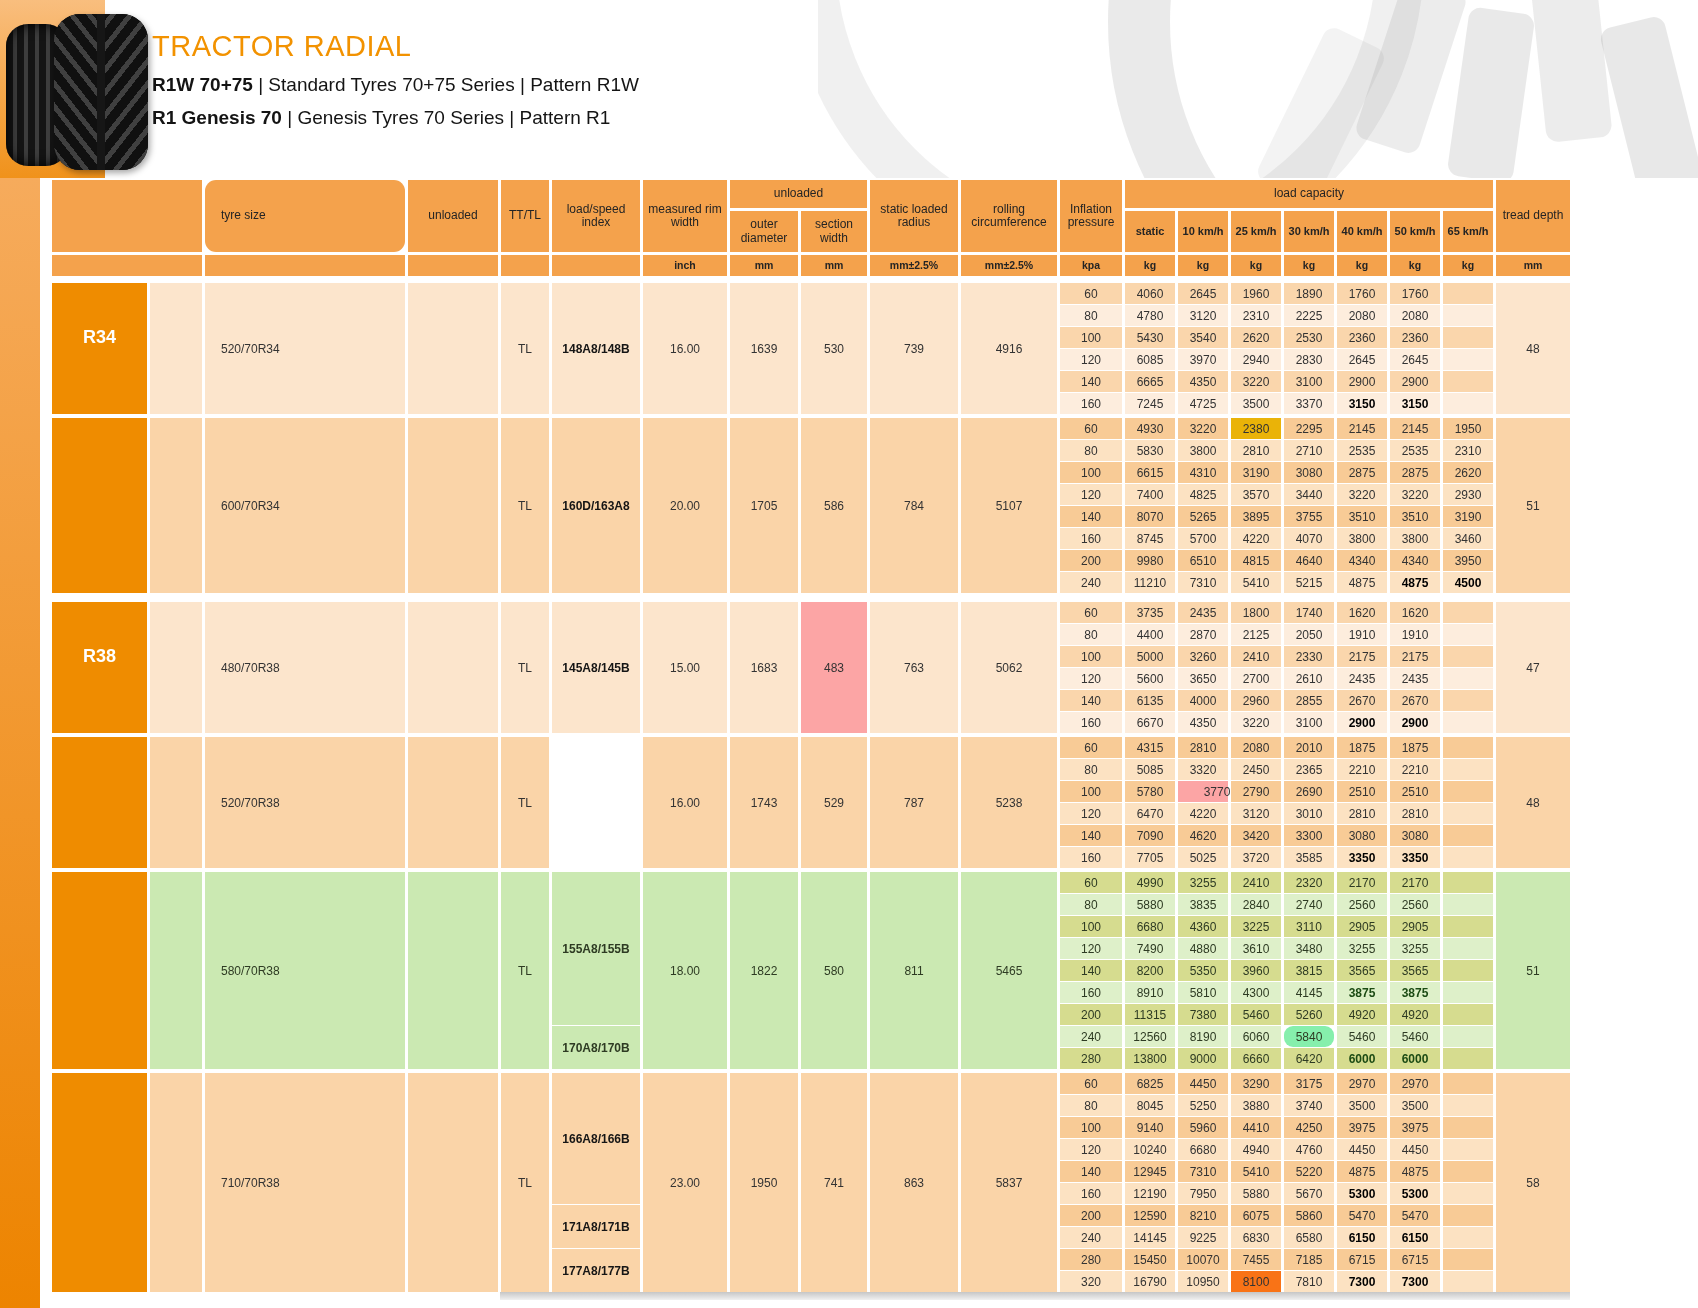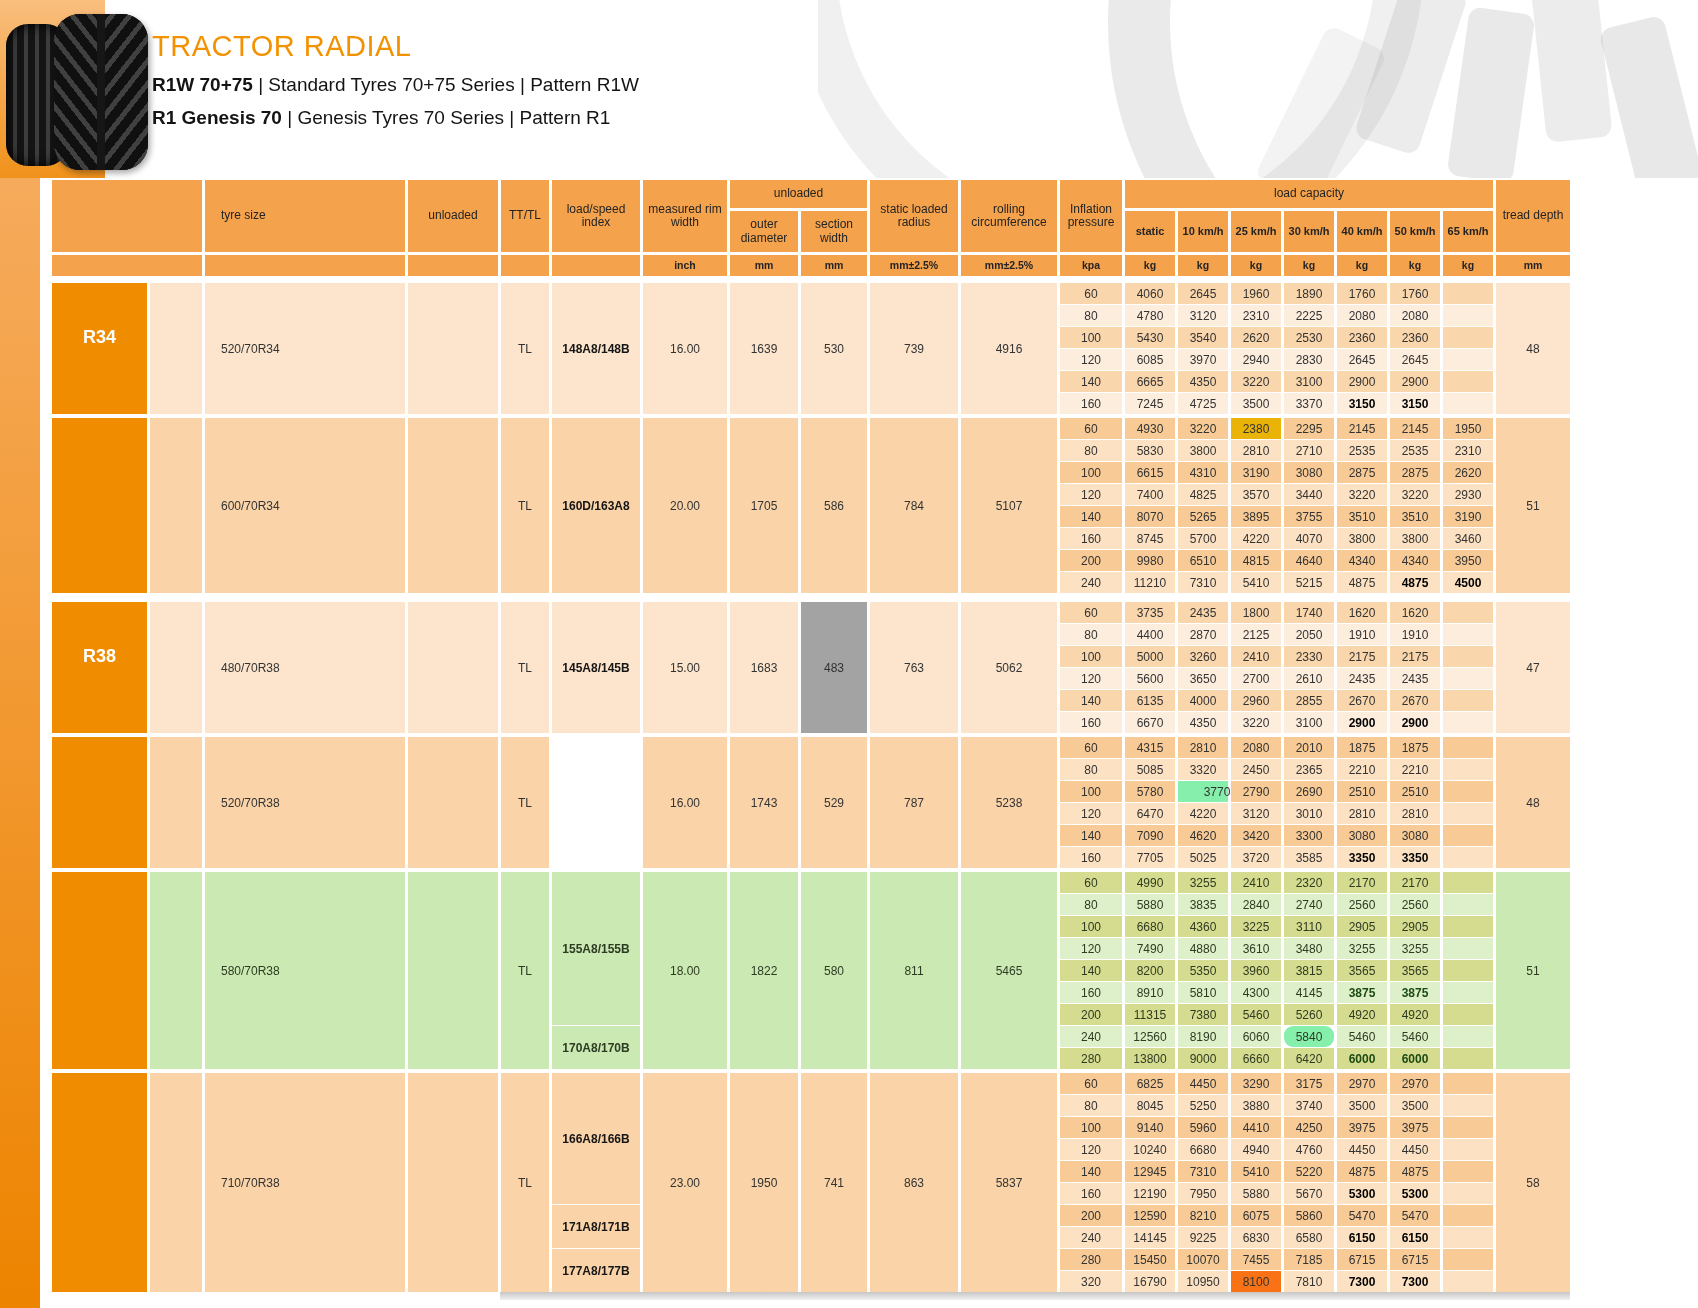--- a/index.html
+++ b/index.html
@@ -93,21 +93,21 @@
 
   <div class="titleblock">
     <div class="title">TRACTOR RADIAL</div>
     <div class="sub"><b>R1W 70+75</b><span> | Standard Tyres 70+75 Series | Pattern R1W</span></div>
     <div class="sub"><b>R1 Genesis 70</b><span> | Genesis Tyres 70 Series | Pattern R1</span></div>
   </div>
 
   <div id="tablewrap">
       <div class="grid hgrid">
         <div class="hc" style="grid-area: 1 / 1 / span 2 / span 2;"></div>
-        <div class="hc left" style="grid-area: 1 / 3 / span 2;">tyre size</div>
+        <div class="hc left" style="grid-area: 1 / 3 / span 2; border-radius: 11px;">tyre size</div>
         <div class="hc" style="grid-area: 1 / 4 / span 2;">unloaded</div>
         <div class="hc" style="grid-area: 1 / 5 / span 2;">TT/TL</div>
         <div class="hc" style="grid-area: 1 / 6 / span 2;">load/speed index</div>
         <div class="hc" style="grid-area: 1 / 7 / span 2;">measured rim width</div>
         <div class="hc" style="grid-area: 1 / 8 / span 1 / span 2;">unloaded</div>
         <div class="hc" style="grid-area: 2 / 8;">outer diameter</div>
         <div class="hc" style="grid-area: 2 / 9;">section width</div>
         <div class="hc" style="grid-area: 1 / 10 / span 2;">static loaded radius</div>
         <div class="hc" style="grid-area: 1 / 11 / span 2;">rolling circumference</div>
         <div class="hc" style="grid-area: 1 / 12 / span 2;">Inflation pressure</div>
@@ -286,21 +286,21 @@
         <div class="gcell" style="grid-area: 1 / 1 / span 6;">
           <div class="glabel" style="height: 100%;">R38</div>
         </div>
         <div class="cell" style="grid-area: 1 / 2 / span 6; background: rgb(252, 229, 204);"></div>
         <div class="cell tsize" style="grid-area: 1 / 3 / span 6; background: rgb(252, 229, 204);">480/70R38</div>
         <div class="cell" style="grid-area: 1 / 4 / span 6; background: rgb(252, 229, 204);"></div>
         <div class="cell" style="grid-area: 1 / 5 / span 6; background: rgb(252, 229, 204);">TL</div>
         <div class="cell idx" style="grid-area: 1 / 6 / span 6; background: rgb(252, 229, 204);">145A8/145B</div>
         <div class="cell" style="grid-area: 1 / 7 / span 6; background: rgb(252, 229, 204);">15.00</div>
         <div class="cell" style="grid-area: 1 / 8 / span 6; background: rgb(252, 229, 204);">1683</div>
-        <div class="cell" style="grid-area: 1 / 9 / span 6; background: #a3a3a3;">483</div>
+        <div class="cell" style="grid-area: 1 / 9 / span 6; background: #fca5a5;">483</div>
         <div class="cell" style="grid-area: 1 / 10 / span 6; background: rgb(252, 229, 204);">763</div>
         <div class="cell" style="grid-area: 1 / 11 / span 6; background: rgb(252, 229, 204);">5062</div>
         <div class="cell num" style="grid-area: 1 / 12; background: rgb(250, 214, 172);">60</div>
         <div class="cell num" style="grid-area: 1 / 13; background: rgb(250, 214, 172);">3735</div>
         <div class="cell num" style="grid-area: 1 / 14; background: rgb(250, 214, 172);">2435</div>
         <div class="cell num" style="grid-area: 1 / 15; background: rgb(250, 214, 172);">1800</div>
         <div class="cell num" style="grid-area: 1 / 16; background: rgb(250, 214, 172);">1740</div>
         <div class="cell num" style="grid-area: 1 / 17; background: rgb(250, 214, 172);">1620</div>
         <div class="cell num" style="grid-area: 1 / 18; background: rgb(250, 214, 172);">1620</div>
         <div class="cell num" style="grid-area: 1 / 19; background: rgb(250, 214, 172);"></div>
@@ -368,21 +368,21 @@
         <div class="cell num" style="grid-area: 2 / 12; background: rgb(252, 226, 194);">80</div>
         <div class="cell num" style="grid-area: 2 / 13; background: rgb(252, 226, 194);">5085</div>
         <div class="cell num" style="grid-area: 2 / 14; background: rgb(252, 226, 194);">3320</div>
         <div class="cell num" style="grid-area: 2 / 15; background: rgb(252, 226, 194);">2450</div>
         <div class="cell num" style="grid-area: 2 / 16; background: rgb(252, 226, 194);">2365</div>
         <div class="cell num" style="grid-area: 2 / 17; background: rgb(252, 226, 194);">2210</div>
         <div class="cell num" style="grid-area: 2 / 18; background: rgb(252, 226, 194);">2210</div>
         <div class="cell num" style="grid-area: 2 / 19; background: rgb(252, 226, 194);"></div>
         <div class="cell num" style="grid-area: 3 / 12; background: rgb(248, 203, 150);">100</div>
         <div class="cell num" style="grid-area: 3 / 13; background: rgb(248, 203, 150);">5780</div>
-        <div class="cell num" style="grid-area: 3 / 14; background: #86efac; padding-left: 28px;">3770</div>
+        <div class="cell num" style="grid-area: 3 / 14; background: #fca5a5; padding-left: 28px;">3770</div>
         <div class="cell num" style="grid-area: 3 / 15; background: rgb(248, 203, 150);">2790</div>
         <div class="cell num" style="grid-area: 3 / 16; background: rgb(248, 203, 150);">2690</div>
         <div class="cell num" style="grid-area: 3 / 17; background: rgb(248, 203, 150);">2510</div>
         <div class="cell num" style="grid-area: 3 / 18; background: rgb(248, 203, 150);">2510</div>
         <div class="cell num" style="grid-area: 3 / 19; background: rgb(248, 203, 150);"></div>
         <div class="cell num" style="grid-area: 4 / 12; background: rgb(252, 226, 194);">120</div>
         <div class="cell num" style="grid-area: 4 / 13; background: rgb(252, 226, 194);">6470</div>
         <div class="cell num" style="grid-area: 4 / 14; background: rgb(252, 226, 194);">4220</div>
         <div class="cell num" style="grid-area: 4 / 15; background: rgb(252, 226, 194);">3120</div>
         <div class="cell num" style="grid-area: 4 / 16; background: rgb(252, 226, 194);">3010</div>

